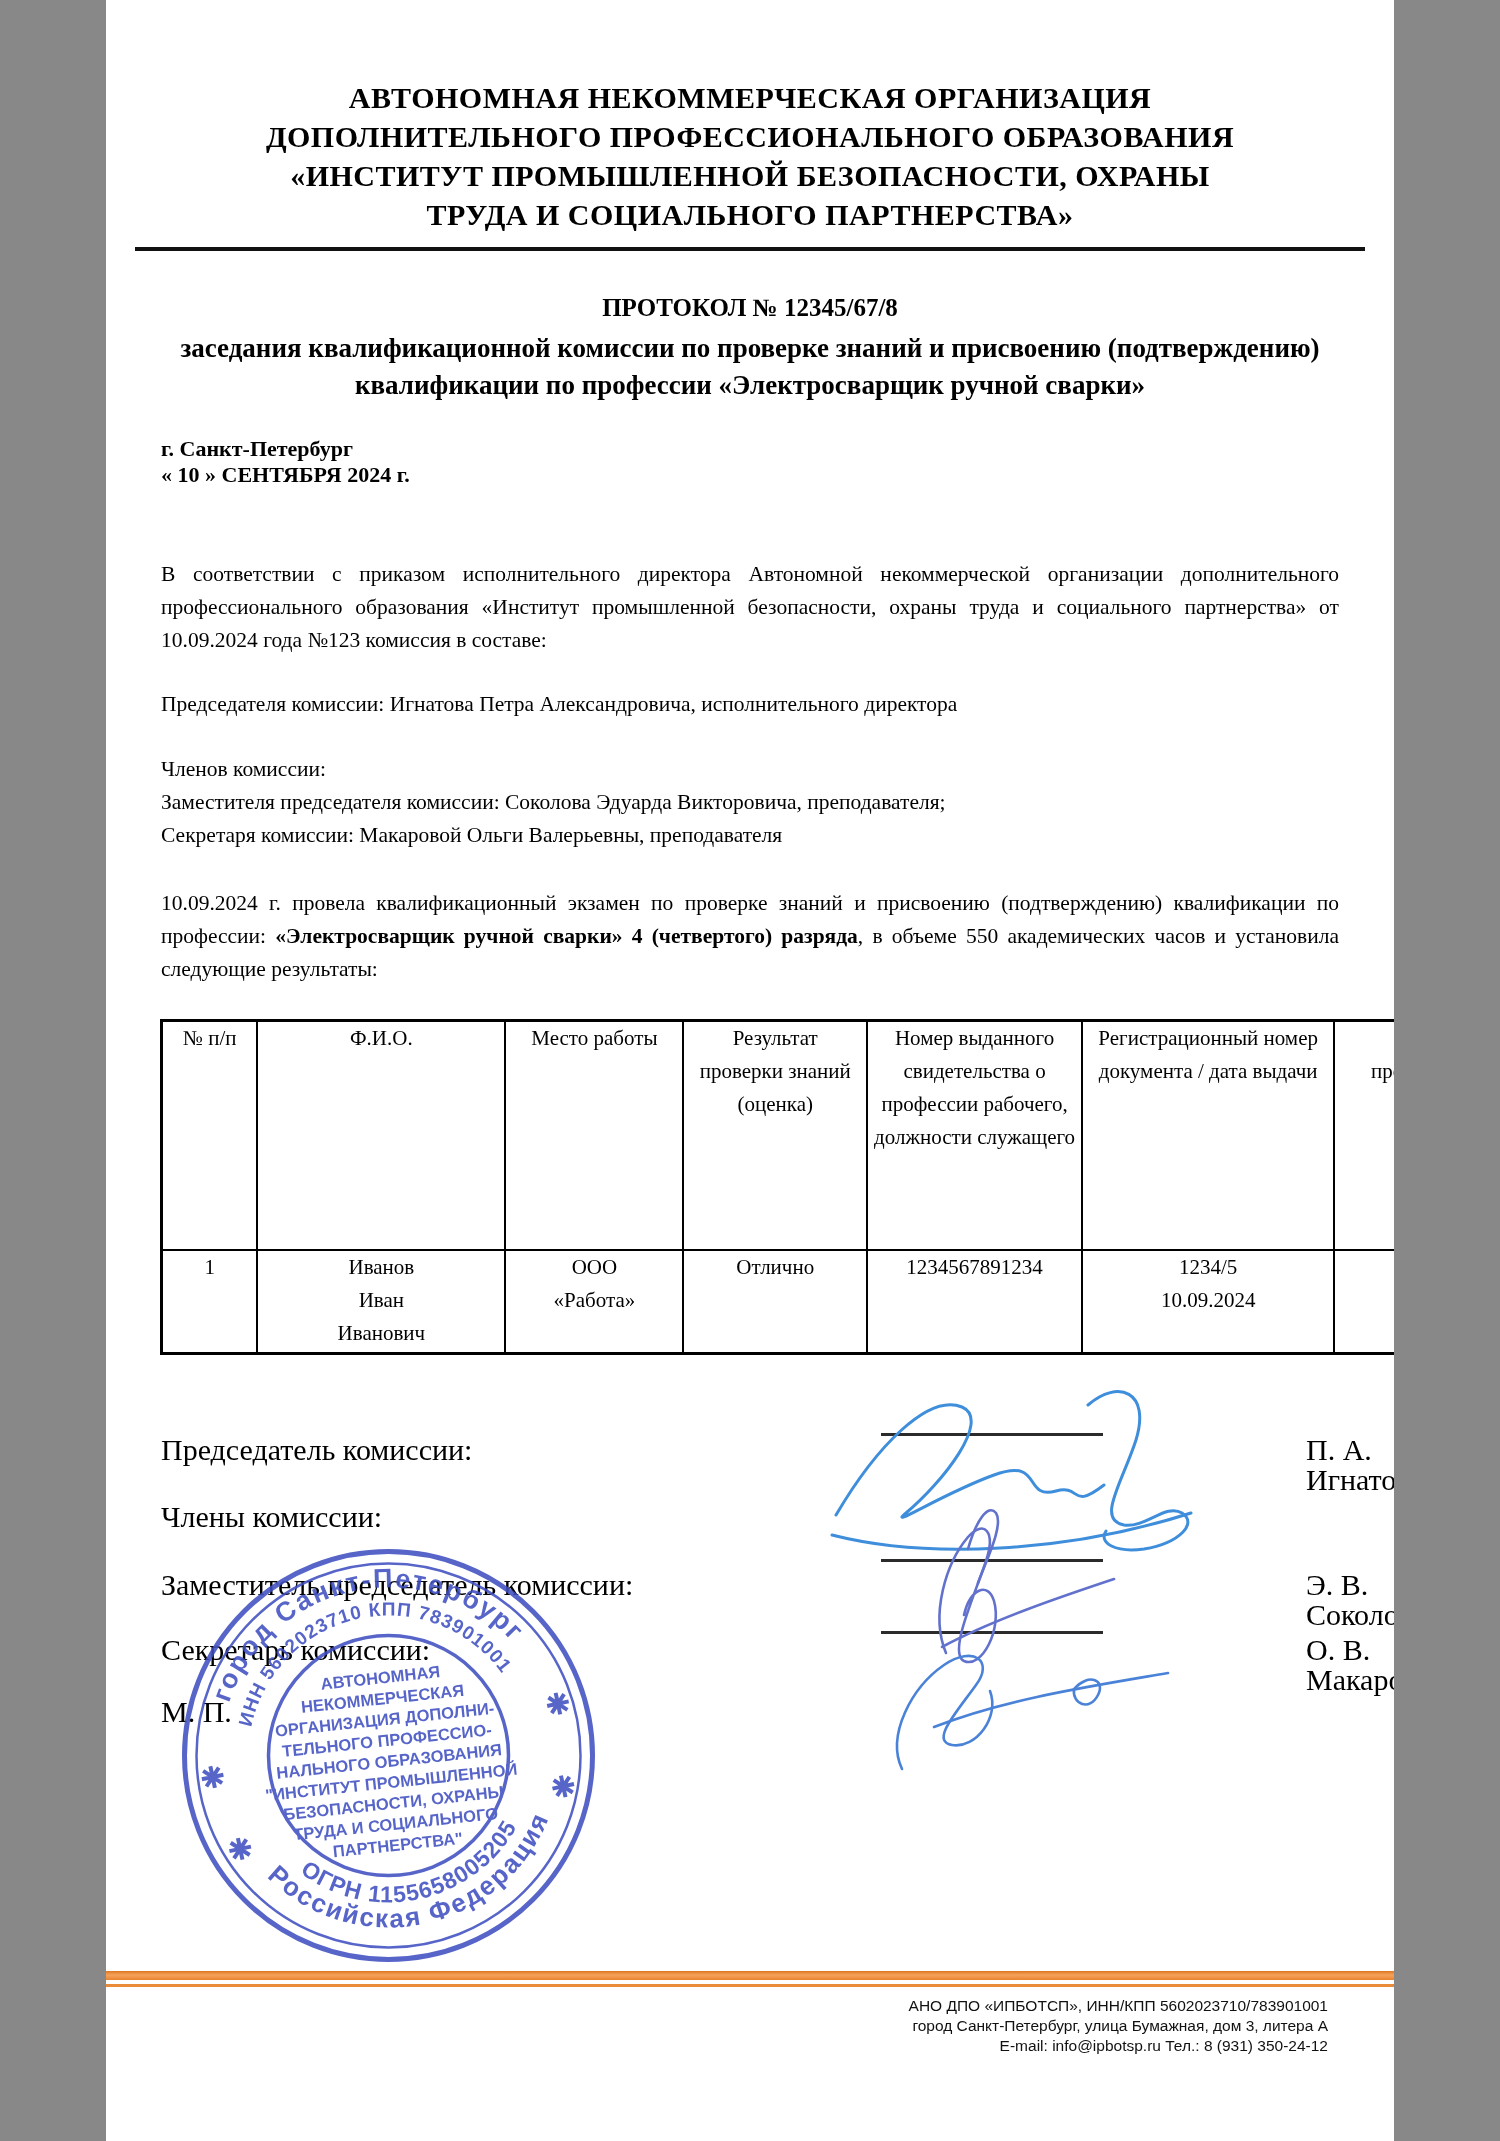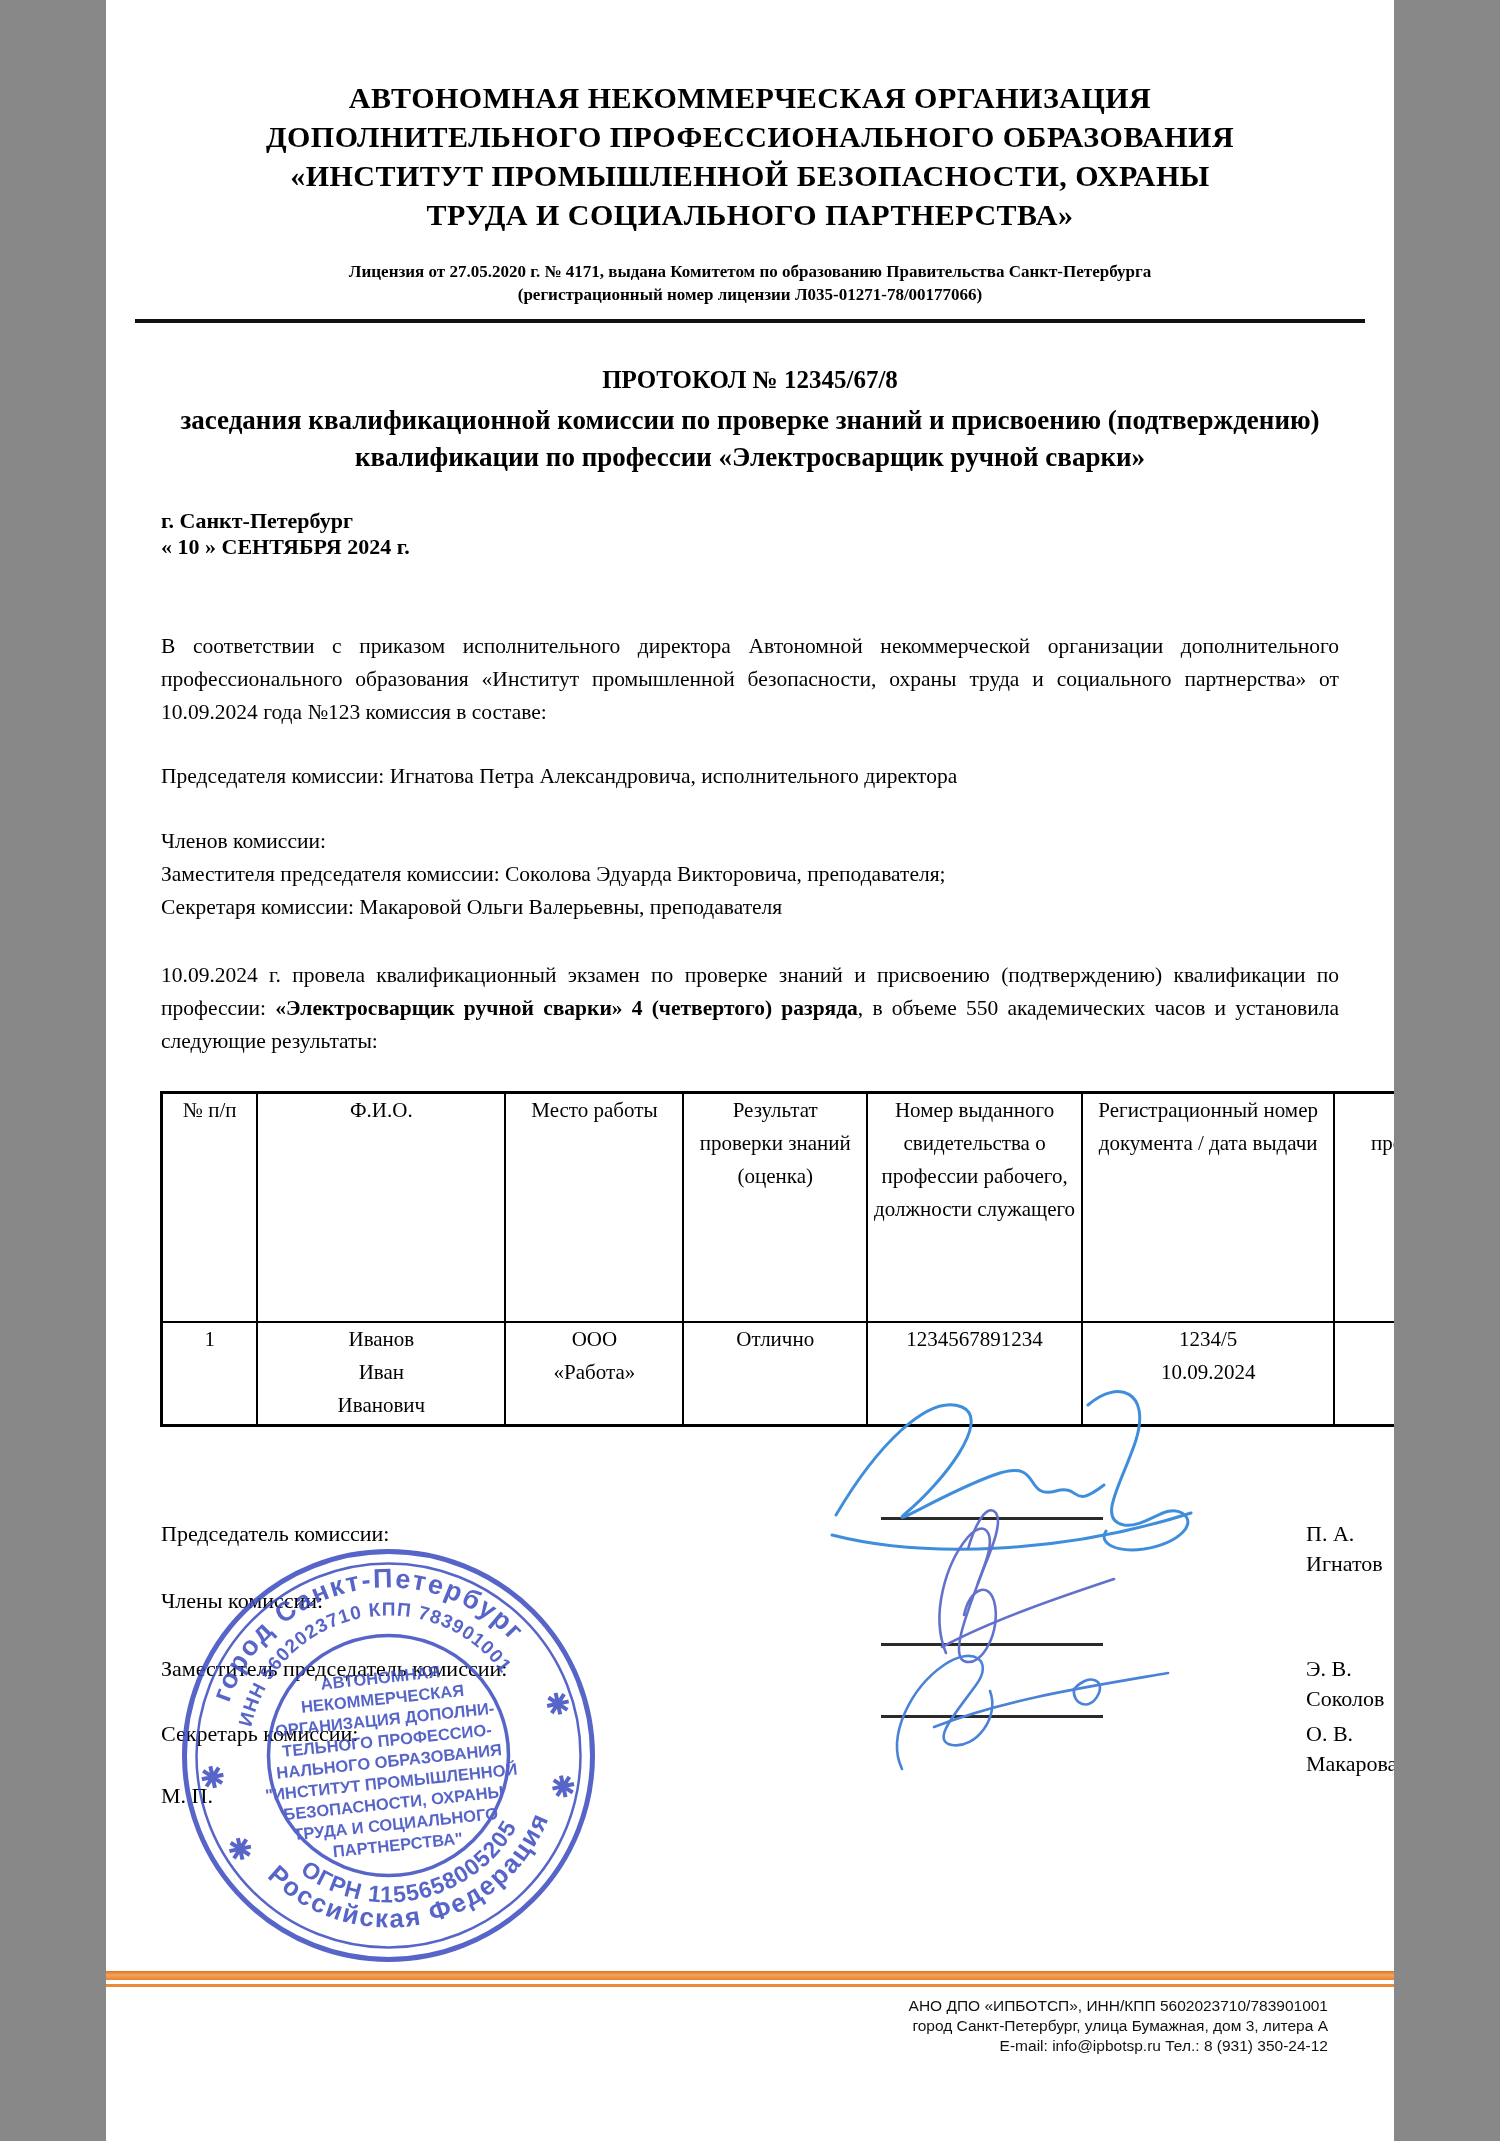--- a/index.html
+++ b/index.html
@@ -19,21 +19,21 @@
   .b{font-weight:bold;}
   table.results{border-collapse:collapse;margin:33px 0 0 54px;width:1373px;
         font-size:21px;line-height:33px;border:3px solid #000;table-layout:fixed;}
   table.results th,table.results td{border:2px solid #000;vertical-align:top;padding:0 4px 2px;
         text-align:center;font-weight:normal;overflow:hidden;}
   table.results th{height:225px;}
   table.results td{height:95px;}
   .pre{white-space:pre-line;}
   td.fio{text-align:left;padding-left:10px;}
   td.sig-cell{font-style:italic;}
-  .sig-area{position:relative;height:410px;margin:12px 55px;font-size:22px;line-height:30px;}
+  .sig-area{position:relative;height:410px;margin:0 55px;font-size:30px;line-height:30px;}
   .sig-label{position:absolute;left:0;}
   .sig-name{position:absolute;left:1145px;}
   .sig-line{position:absolute;left:720px;width:222px;border-bottom:3px solid #2b2b2b;height:0;}
   .overlay{position:absolute;pointer-events:none;}
   .footer-band{position:absolute;left:0;top:1971px;width:1500px;height:9px;
         background:linear-gradient(#dd761f,#f6a35c 45%,#e8832f);}
   .footer-line2{position:absolute;left:0;top:1984px;width:1500px;height:3px;background:#ea8b39;}
   .footer-text{position:absolute;top:1996px;right:66px;text-align:right;
         font-family:"Liberation Sans",sans-serif;font-size:15.5px;line-height:20px;color:#111;}
   .stamp{position:absolute;left:70px;top:1543px;width:425px;height:425px;opacity:.87;}
@@ -47,24 +47,20 @@
 
 <div class="page">
 
   <div class="org-header">
     <div>АВТОНОМНАЯ НЕКОММЕРЧЕСКАЯ ОРГАНИЗАЦИЯ</div>
     <div>ДОПОЛНИТЕЛЬНОГО ПРОФЕССИОНАЛЬНОГО ОБРАЗОВАНИЯ</div>
     <div>«ИНСТИТУТ ПРОМЫШЛЕННОЙ БЕЗОПАСНОСТИ, ОХРАНЫ</div>
     <div>ТРУДА И СОЦИАЛЬНОГО ПАРТНЕРСТВА»</div>
   </div>
 
-  <div class="license">
-    <div>Лицензия от 27.05.2020 г. № 4171, выдана Комитетом по образованию Правительства Санкт-Петербурга</div>
-    <div>(регистрационный номер лицензии Л035-01271-78/00177066)</div>
-  </div>
 
   <div class="divider"></div>
 
   <div class="title">ПРОТОКОЛ № 12345/67/8</div>
 
   <div class="subtitle">
     <div>заседания квалификационной комиссии по проверке знаний и присвоению (подтверждению)</div>
     <div>квалификации по профессии «Электросварщик ручной сварки»</div>
   </div>
 

